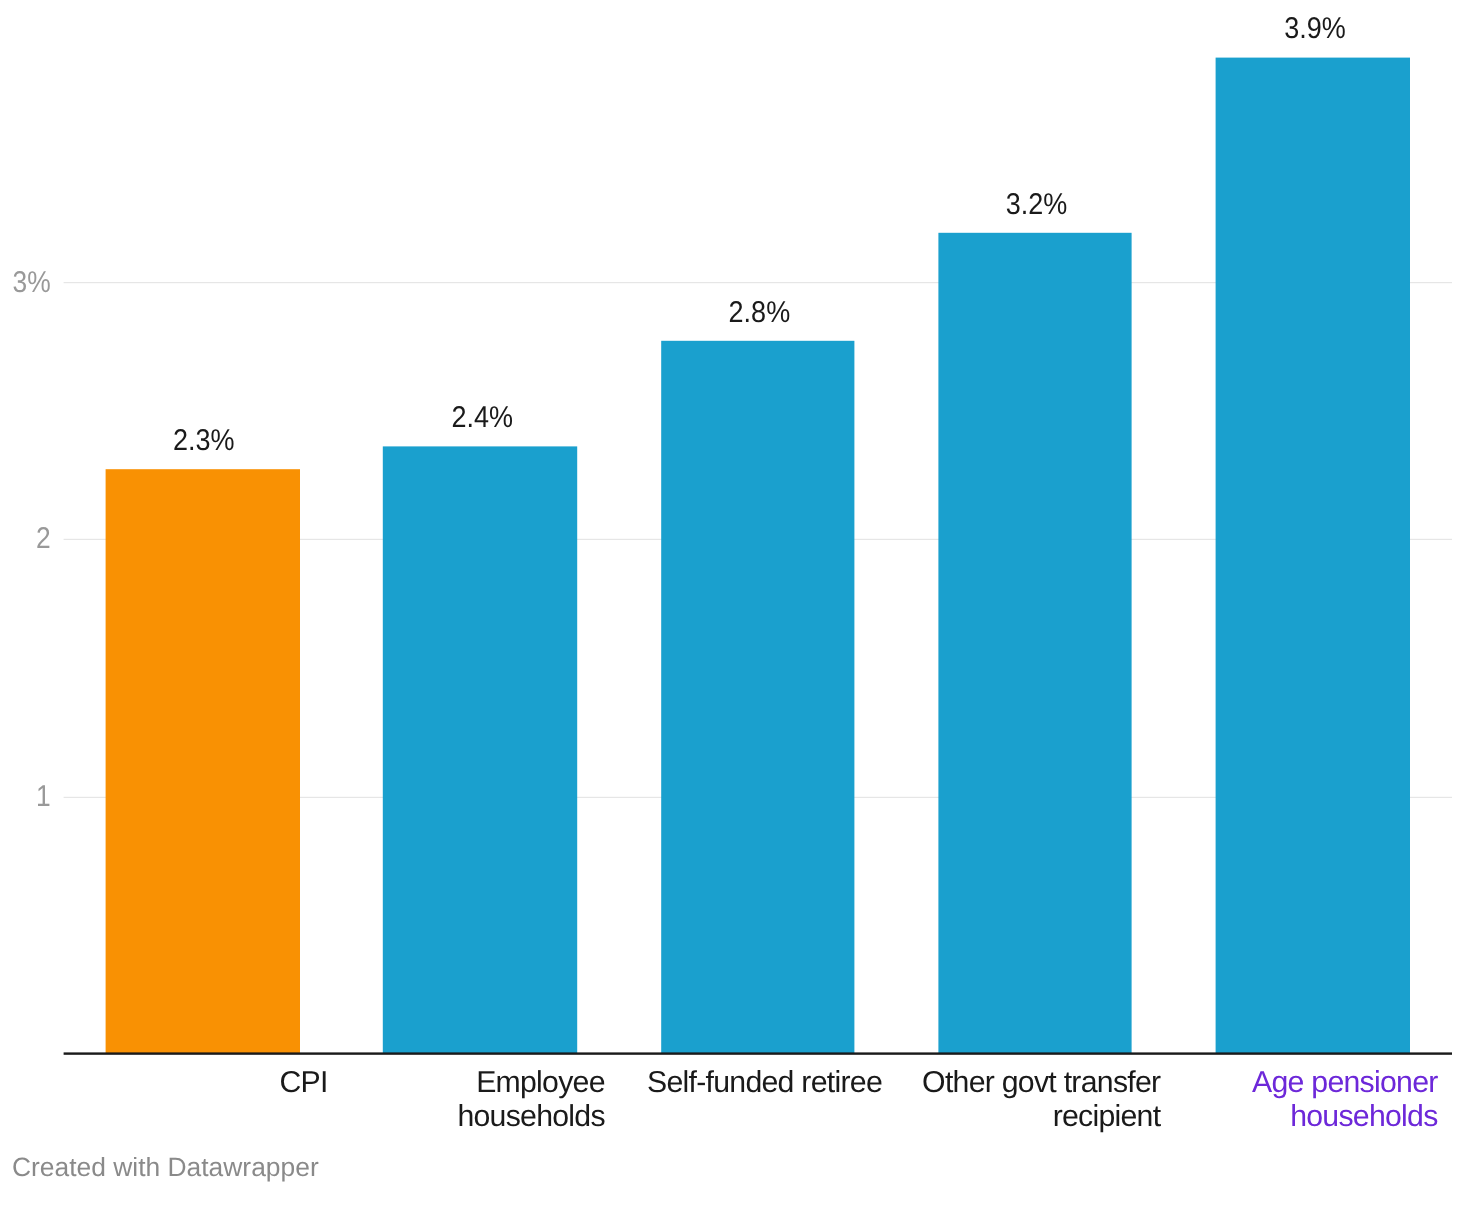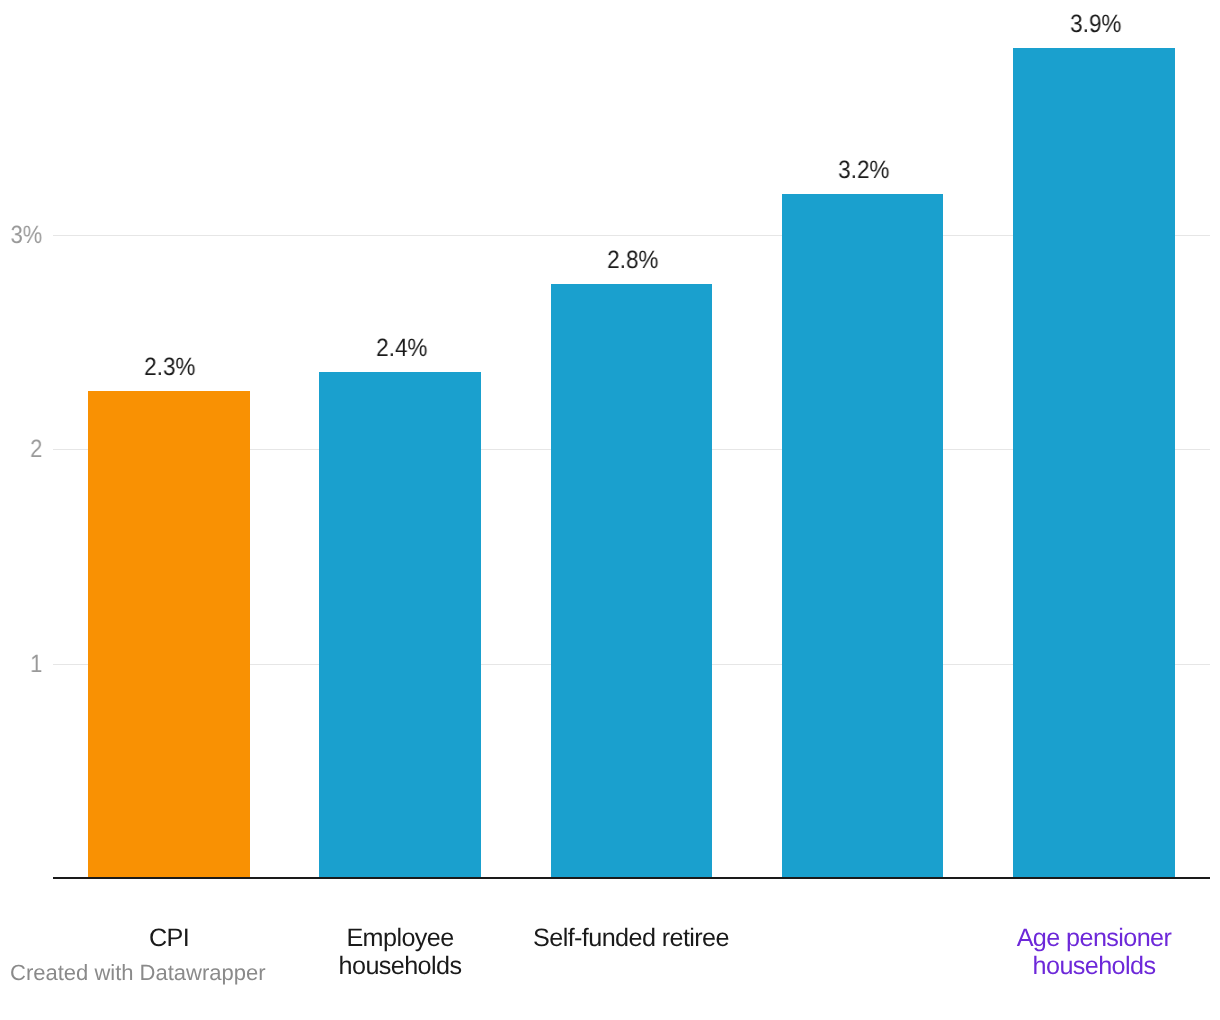--- a/index.html
+++ b/index.html
@@ -32,21 +32,21 @@
     position:absolute;color:#1a1a1a;will-change:transform;
     font-size:25px;letter-spacing:0px;
     text-align:center;line-height:25px;
     transform:scaleX(0.9);transform-origin:50% 50%;
     white-space:nowrap;
   }
 
   .xlabel{
     position:absolute;color:#1a1a1a;will-change:transform;
     font-size:25.2px;letter-spacing:-0.6px;
-    text-align:center;line-height:28px;margin-top:36px;
+    text-align:right;line-height:28px;
   }
 
   .footer{
     position:absolute;left:9.5px;top:962px;
     color:#8a8a8a;will-change:transform;
     font-size:22px;letter-spacing:0px;line-height:22px;
     white-space:nowrap;
   }
 </style>
 </head>
@@ -79,18 +79,19 @@
     <div class="vlabel" style="left: 723.34px; width: 281.64px; top: 157.577px; color: rgb(26, 26, 26);">3.2%</div>
     <div class="vlabel" style="left: 954.64px; width: 281.64px; top: 11.7237px; color: rgb(26, 26, 26);">3.9%</div>
   </div>
 
   <div class="axisline" style="left: 53px; width: 1157px; top: 877px; height: 2.4px; background: rgb(26, 26, 26);"></div>
 
   <div class="plot">
     <div class="xlabel" style="left: 64.76px; width: 208px; top: 887.5px; color: rgb(26, 26, 26);">CPI</div>
     <div class="xlabel" style="left: 296.06px; width: 208px; top: 887.5px; color: rgb(26, 26, 26);">Employee households</div>
     <div class="xlabel" style="left: 527.36px; width: 208px; top: 887.5px; color: rgb(26, 26, 26);">Self-funded retiree</div>
+    <div class="xlabel" style="left: 758.66px; width: 208px; top: 887.5px; color: rgb(26, 26, 26);">Other govt transfer recipient</div>
     <div class="xlabel" style="left: 989.96px; width: 208px; top: 887.5px; color: #6d28d9;">Age pensioner households</div>
   </div>
 
   <div class="footer">Created with Datawrapper</div>
 
 </div>
 
 </body></html>

